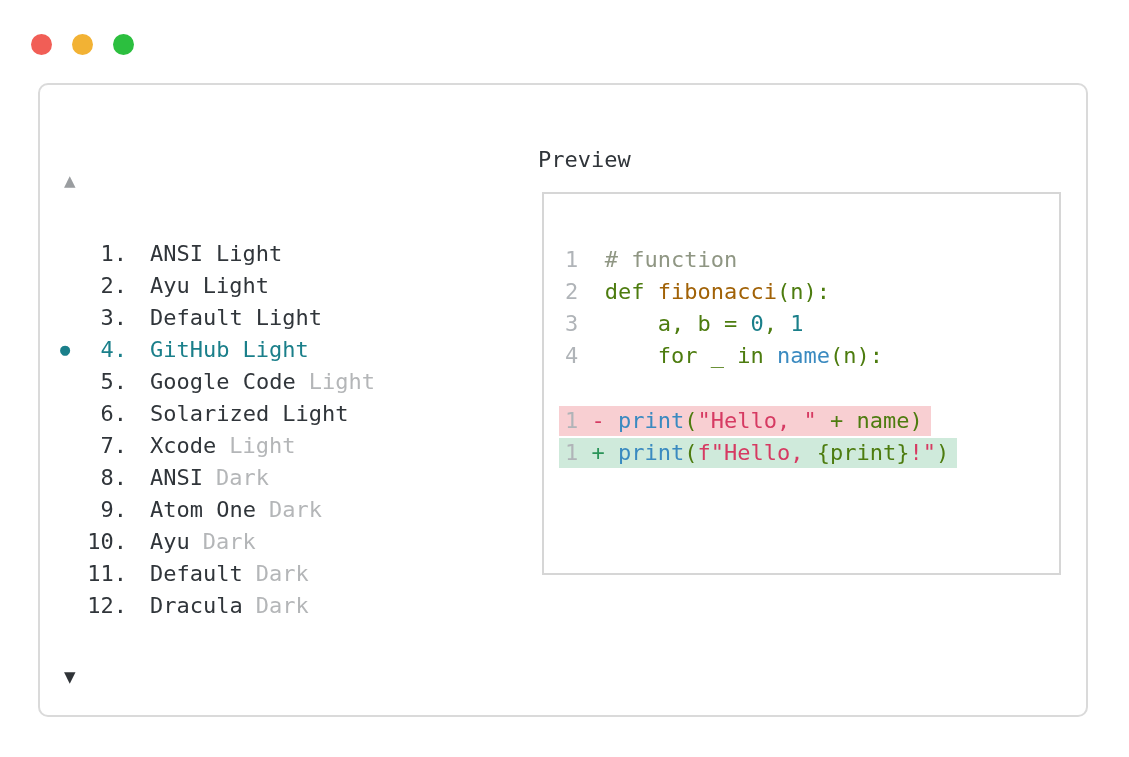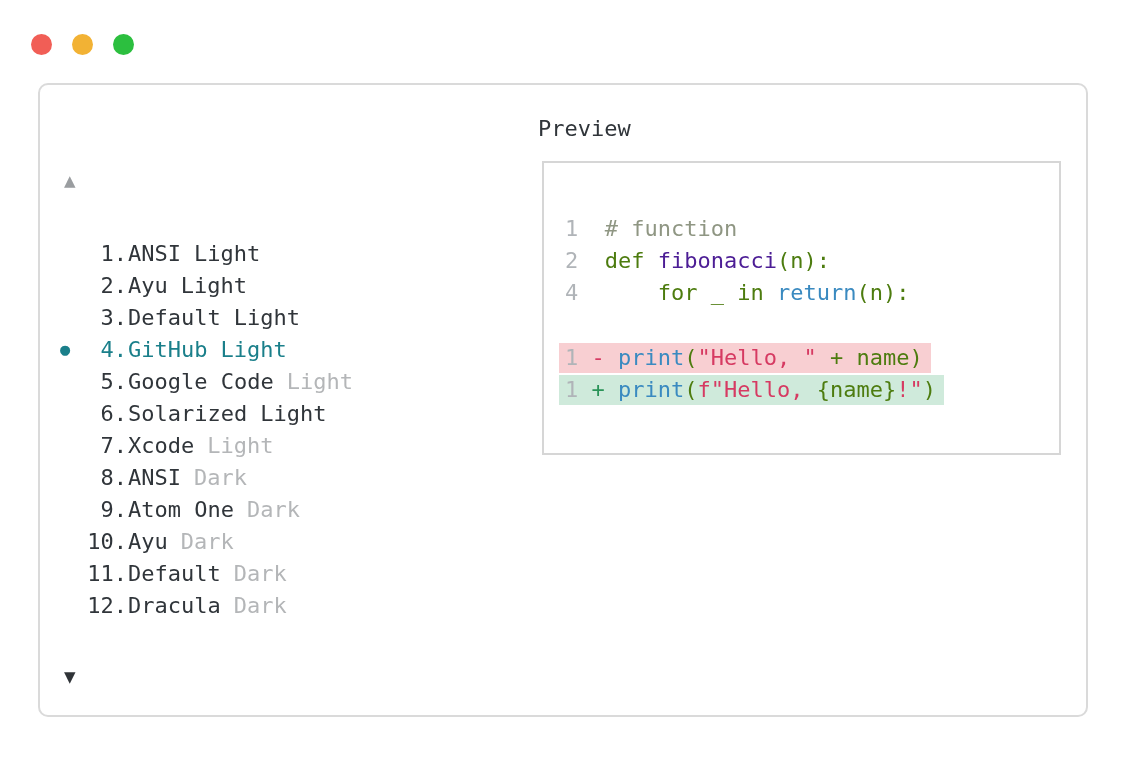--- a/index.html
+++ b/index.html
@@ -72,40 +72,40 @@
     height: 32px;
     line-height: 32px;
     font-size: 17px;
     color: #1a7f8a;
   }
   .theme-row .num {
     display: inline-block;
     width: 40px;
     text-align: right;
   }
-  .theme-row .tname { margin-left: 1px; }
+  .theme-row .tname { margin-left: 23px; }
   .theme-row .variant { margin-left: 13px; }
   .theme-row .variant.muted { color: #b4b6b8; }
   .theme-row.selected, .theme-row.selected .num,
   .theme-row.selected .tname, .theme-row.selected .variant { color: #1a7f8a; }
   .preview-col {
     position: absolute;
     left: 498px;
-    top: 28px;
+    top: 59px;
   }
   .preview-label {
     font-size: 22px;
     line-height: 32px;
     color: #30353a;
   }
   .preview-box {
     margin-top: 16px;
     margin-left: 4px;
     width: 519px;
-    height: 294px;
+    height: 383px;
     border: 2px solid #d6d6d6;
     background: #ffffff;
     box-sizing: border-box;
     padding-top: 50px;
     padding-left: 21px;
     overflow: hidden;
   }
   .code-line {
     height: 32px;
     line-height: 32px;
@@ -119,21 +119,21 @@
     line-height: 30px;
     margin-left: -6px;
     padding: 0 8px 0 6px;
     vertical-align: middle;
   }
   .diff.removed { background: #f8cfd2; }
   .diff.added { background: #cfeadb; }
   .c-d { color: #4d7c0f; }
   .c-ln { color: #b0b4b8; }
   .c-com { color: #8f9683; }
-  .c-fn { color: #4c1d95; }
+  .c-fn { color: #a16207; }
   .c-num { color: #1a7f8a; }
   .c-bi { color: #3a8ac0; }
   .c-str { color: #d63a62; }
   .c-minus { color: #d63a62; }
   .c-plus { color: #2a9458; }
 </style>
 </head>
 <body>
 
 <div class="traffic-lights">
@@ -149,20 +149,21 @@
     <div class="theme-list"><div class="theme-row"><span class="bullet"></span><span class="num">1.</span><span class="tname">ANSI</span><span class="variant">Light</span></div><div class="theme-row"><span class="bullet"></span><span class="num">2.</span><span class="tname">Ayu</span><span class="variant">Light</span></div><div class="theme-row"><span class="bullet"></span><span class="num">3.</span><span class="tname">Default</span><span class="variant">Light</span></div><div class="theme-row selected"><span class="bullet">●</span><span class="num">4.</span><span class="tname">GitHub</span><span class="variant">Light</span></div><div class="theme-row"><span class="bullet"></span><span class="num">5.</span><span class="tname">Google Code</span><span class="variant muted">Light</span></div><div class="theme-row"><span class="bullet"></span><span class="num">6.</span><span class="tname">Solarized</span><span class="variant">Light</span></div><div class="theme-row"><span class="bullet"></span><span class="num">7.</span><span class="tname">Xcode</span><span class="variant muted">Light</span></div><div class="theme-row"><span class="bullet"></span><span class="num">8.</span><span class="tname">ANSI</span><span class="variant muted">Dark</span></div><div class="theme-row"><span class="bullet"></span><span class="num">9.</span><span class="tname">Atom One</span><span class="variant muted">Dark</span></div><div class="theme-row"><span class="bullet"></span><span class="num">10.</span><span class="tname">Ayu</span><span class="variant muted">Dark</span></div><div class="theme-row"><span class="bullet"></span><span class="num">11.</span><span class="tname">Default</span><span class="variant muted">Dark</span></div><div class="theme-row"><span class="bullet"></span><span class="num">12.</span><span class="tname">Dracula</span><span class="variant muted">Dark</span></div></div>
     <div class="scroll-row scroll-down">▼</div>
     
   </div>
 
   <div class="preview-col">
     <div class="preview-label">Preview</div>
     <div class="preview-box">
         <div class="code-line"><span class="c-ln">1</span><span class="c-d">  </span><span class="c-com"># function</span></div>
         <div class="code-line"><span class="c-ln">2</span><span class="c-d">  </span><span class="c-d">def </span><span class="c-fn">fibonacci</span><span class="c-d">(n):</span></div>
-        <div class="code-line"><span class="c-ln">4</span><span class="c-d">      for _ in </span><span class="c-bi">return</span><span class="c-d">(n):</span></div>
+        <div class="code-line"><span class="c-ln">3</span><span class="c-d">      a, b = </span><span class="c-num">0</span><span class="c-d">, </span><span class="c-num">1</span></div>
+        <div class="code-line"><span class="c-ln">4</span><span class="c-d">      for _ in </span><span class="c-bi">name</span><span class="c-d">(n):</span></div>
         <div class="code-line"></div>
         <div class="code-line"><span class="diff removed"><span class="c-ln">1</span><span class="c-d"> </span><span class="c-minus">- </span><span class="c-bi">print</span><span class="c-d">(</span><span class="c-str">"Hello, "</span><span class="c-d"> + name)</span></span></div>
-        <div class="code-line"><span class="diff added"><span class="c-ln">1</span><span class="c-d"> </span><span class="c-plus">+ </span><span class="c-bi">print</span><span class="c-d">(</span><span class="c-str">f"Hello, </span><span class="c-d">{name}</span><span class="c-str">!"</span><span class="c-d">)</span></span></div>
+        <div class="code-line"><span class="diff added"><span class="c-ln">1</span><span class="c-d"> </span><span class="c-plus">+ </span><span class="c-bi">print</span><span class="c-d">(</span><span class="c-str">f"Hello, </span><span class="c-d">{print}</span><span class="c-str">!"</span><span class="c-d">)</span></span></div>
       </div>
   </div>
 
 </div>
 
 </body></html>

